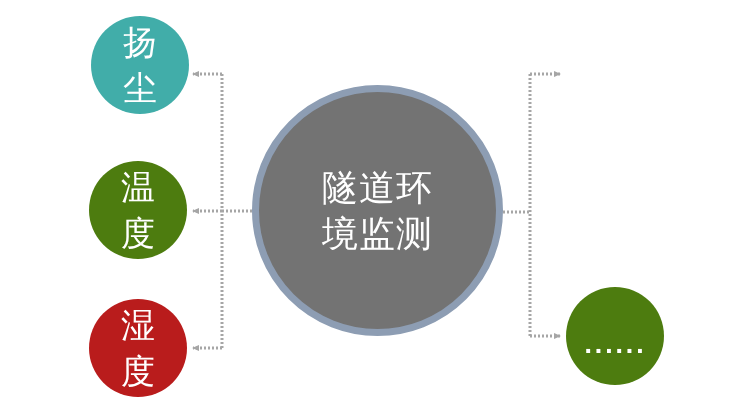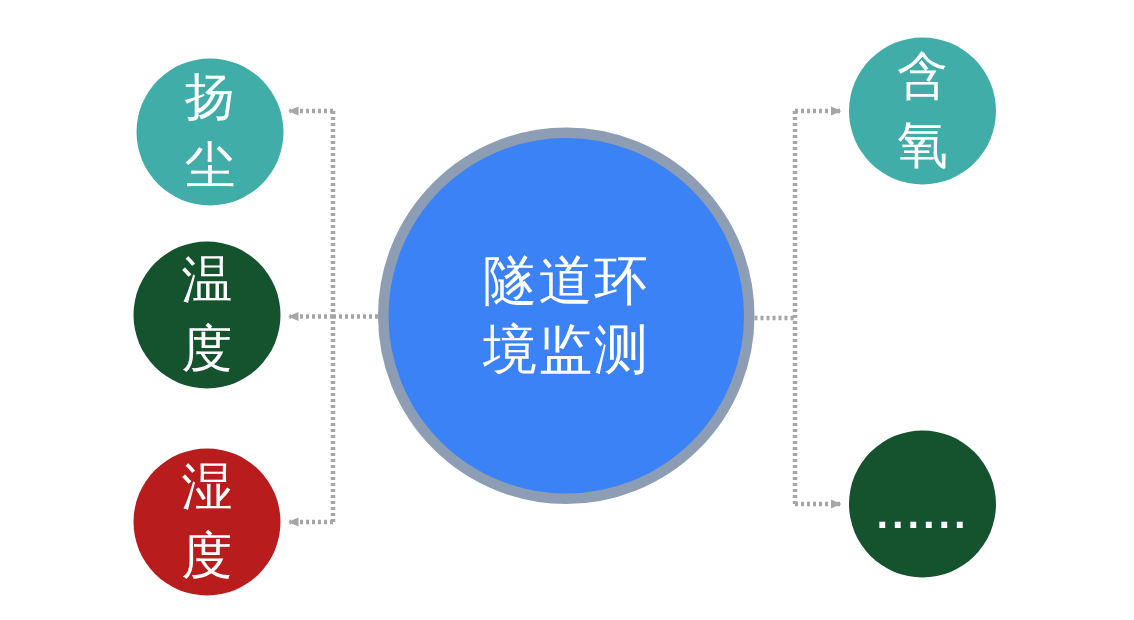--- a/index.html
+++ b/index.html
@@ -4,36 +4,36 @@
 <style>
   html, body { margin: 0; padding: 0; }
   body {
     width: 756px; height: 413px; position: relative; overflow: hidden;
     background: #ffffff;
     font-family: "DejaVu Sans", sans-serif;
   }
   .canvas { position: absolute; left: 0; top: 0; width: 756px; height: 413px; }
   .hub {
     position: absolute; left: 252px; top: 85px; width: 251px; height: 251px;
-    border-radius: 50%; background: #3b82f6; box-sizing: border-box;
+    border-radius: 50%; background: #737373; box-sizing: border-box;
     border: 7px solid #8d9db3;
     display: flex; align-items: center; justify-content: center;
     color: #ffffff; font-size: 36px; line-height: 46px; text-align: center;
     letter-spacing: 1px;
   }
   .hub .txt { width: 120px; }
   .node {
     position: absolute; width: 98px; height: 98px; border-radius: 50%;
     display: flex; align-items: center; justify-content: center;
     color: #ffffff; text-align: center;
   }
   .node .txt { font-size: 34px; line-height: 46px; width: 40px; word-break: break-all; }
   .node .dots { font-size: 22px; letter-spacing: 2px; margin-top: 18px; font-weight: bold; }
   .teal { background: #41ada9; }
-  .amber { background: #14532d; }
+  .amber { background: #4d7c0f; }
   .pink { background: #b91c1c; }
   svg.lines { position: absolute; left: 0; top: 0; }
 </style>
 </head>
 <body>
 
 <div class="canvas">
   <svg class="lines" width="756" height="413">
     <defs>
       <marker id="arr" markerWidth="8" markerHeight="8" refX="6" refY="4" orient="auto" markerUnits="userSpaceOnUse">
@@ -52,29 +52,26 @@
       <line x1="530" y1="74" x2="530" y2="336"></line>
       <line x1="530" y1="74" x2="560" y2="74" marker-end="url(#arr)"></line>
       <line x1="530" y1="336" x2="560" y2="336" marker-end="url(#arr)"></line>
     </g>
   </svg>
 
   <div class="hub">
     <div class="txt">隧道环境监测</div>
   </div>
 
-  <div class="node teal" style="left:91px; top:39px;">
+  <div class="node teal" style="left:91px; top:16px;">
     <div class="txt">扬尘</div>
   </div>
   <div class="node amber" style="left:89px; top:161px;">
     <div class="txt">温度</div>
   </div>
   <div class="node pink" style="left:89px; top:299px;">
     <div class="txt">湿度</div>
   </div>
 
-  <div class="node teal" style="left:566px; top:25px;">
-    <div class="txt">含氧</div>
-  </div>
   <div class="node amber" style="left:566px; top:287px;">
     <div class="dots">......</div>
   </div>
 </div>
 
 </body></html>

